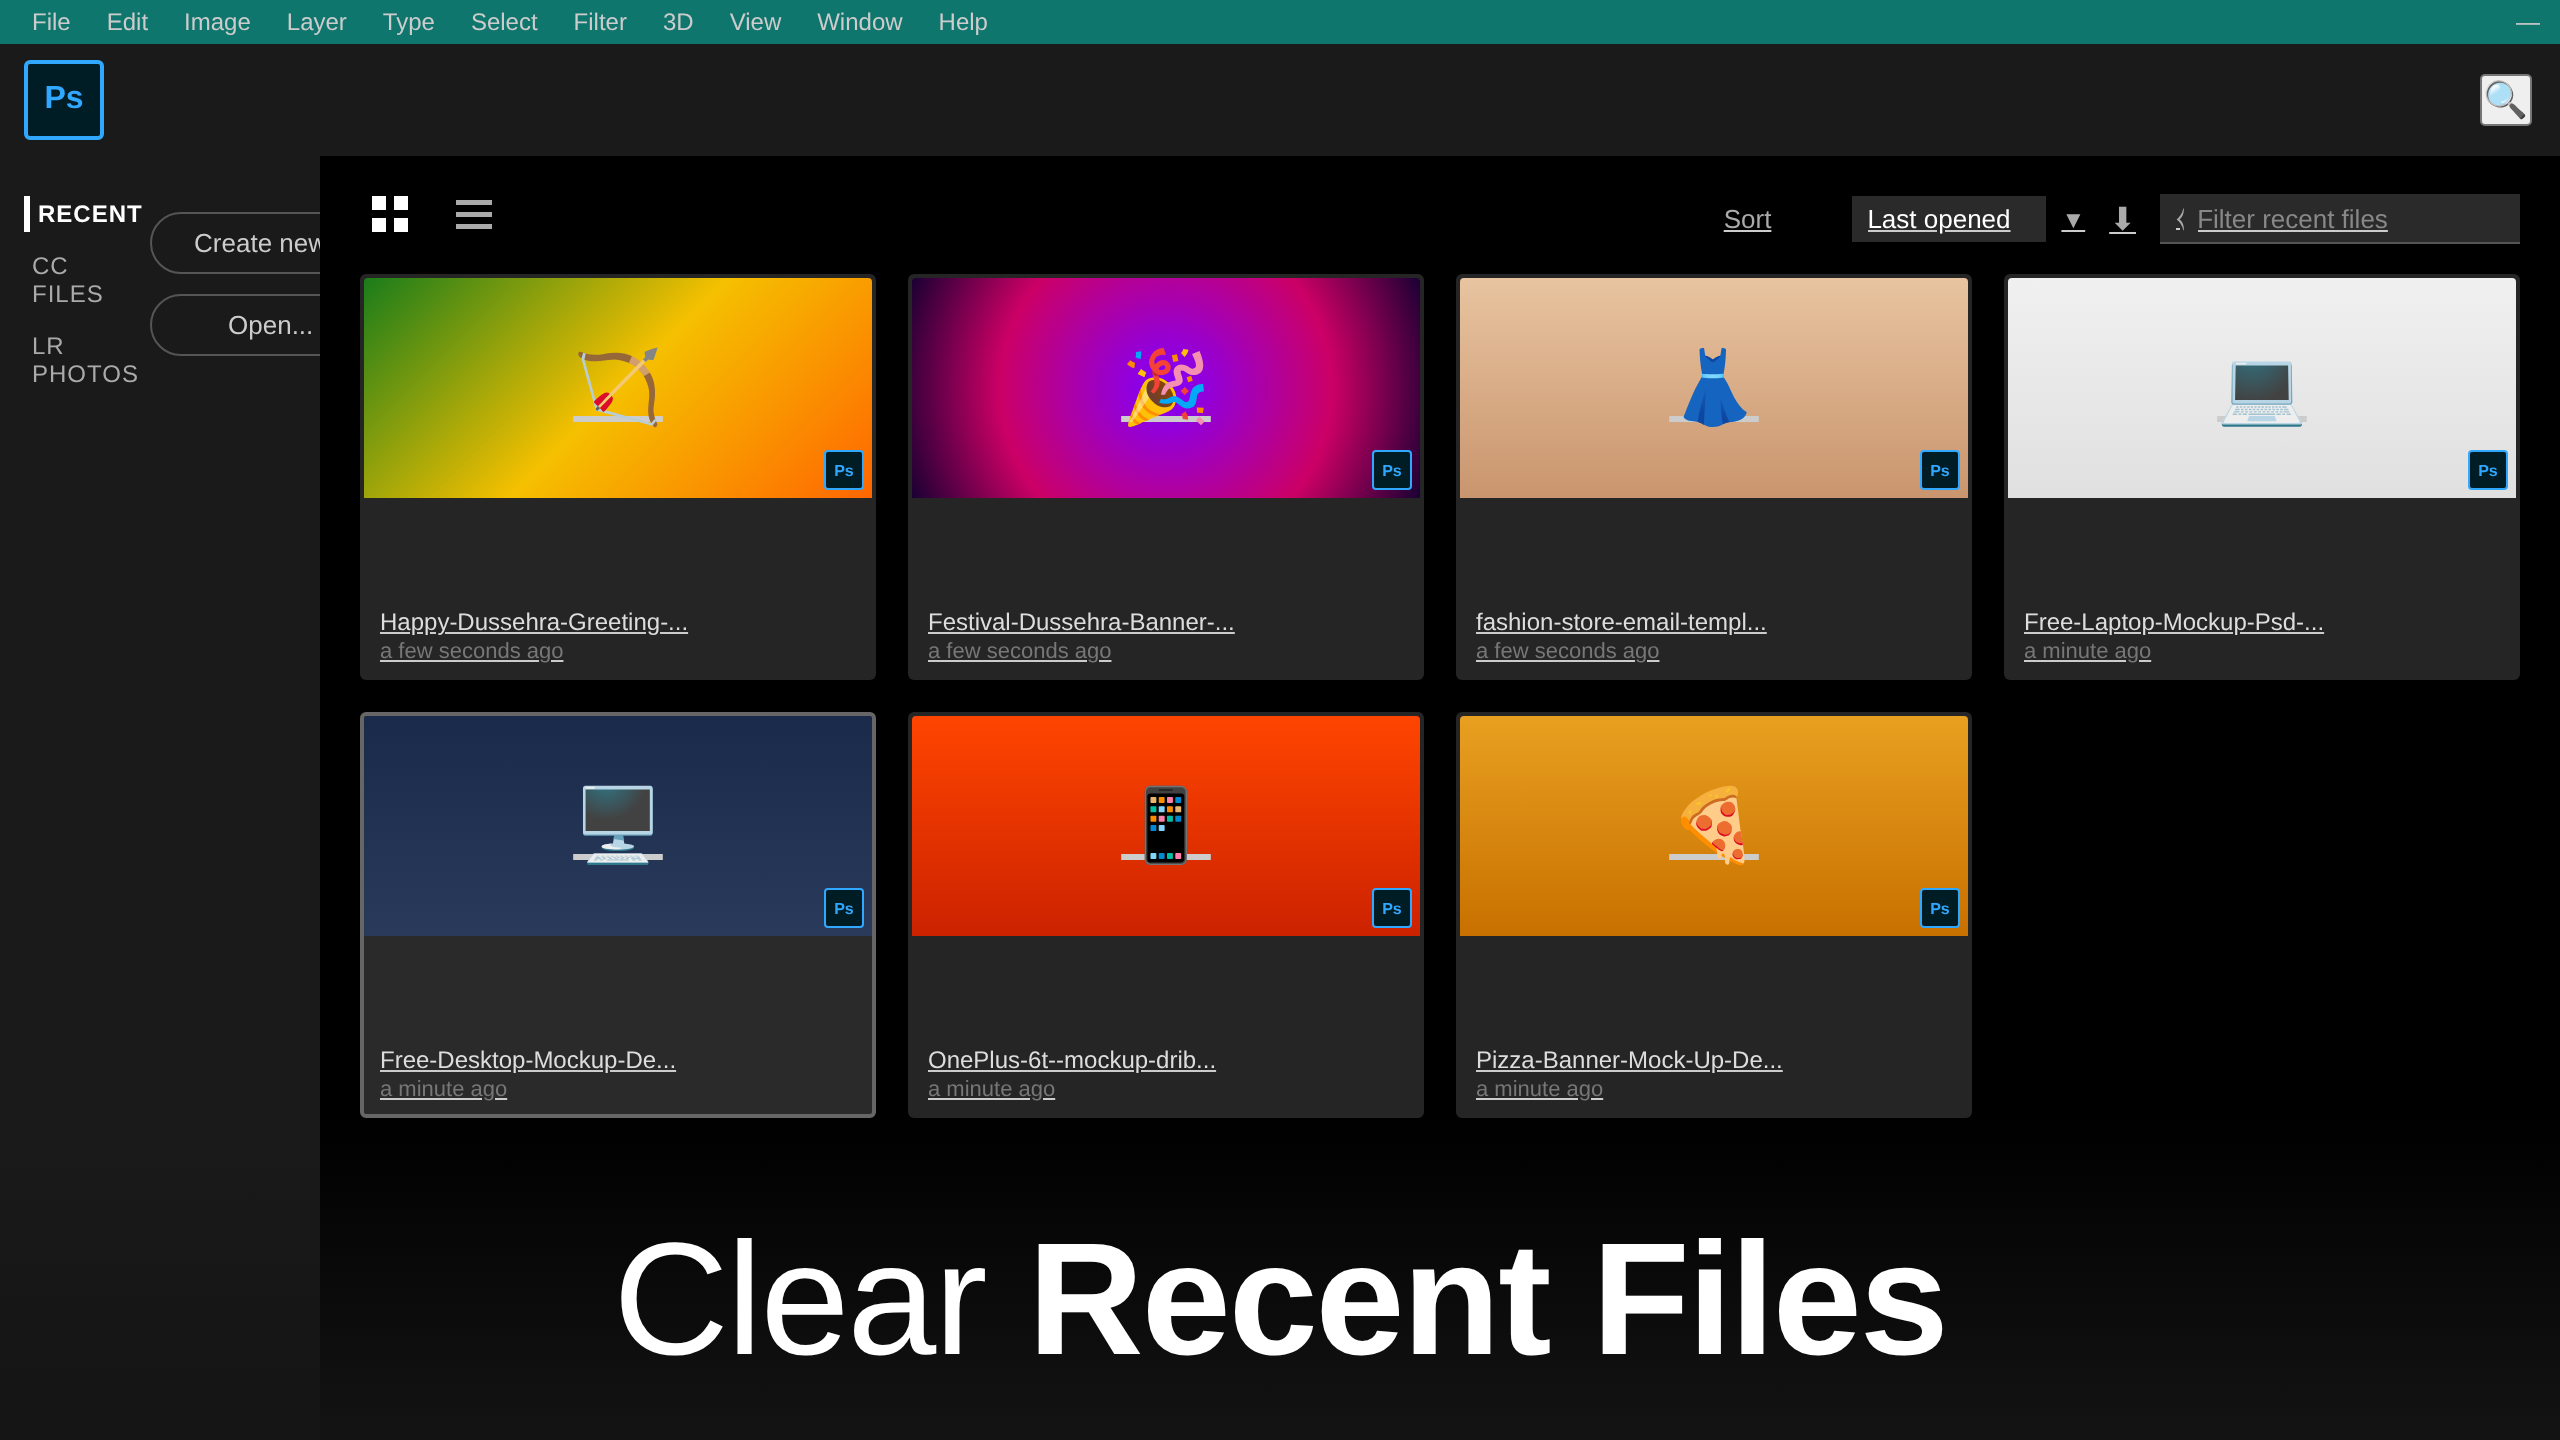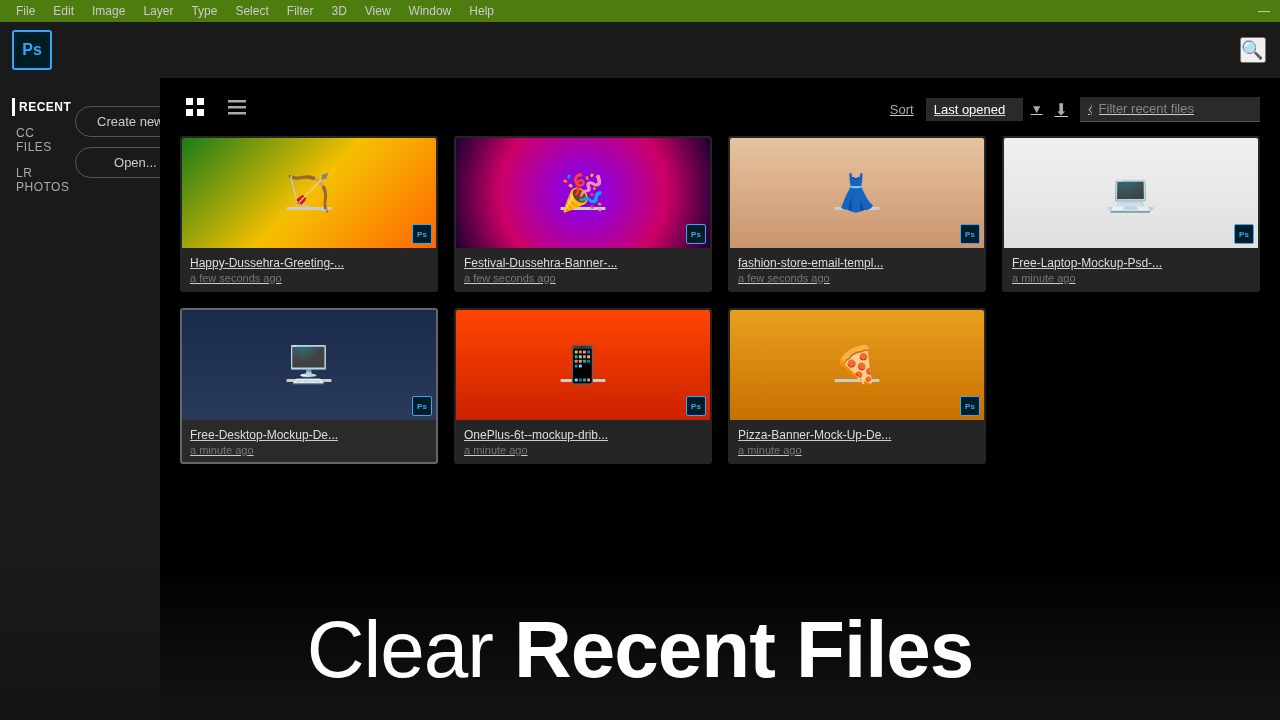--- a/index.html
+++ b/index.html
@@ -9,21 +9,21 @@
       background: #1e1e1e;
       font-family: 'Segoe UI', Arial, sans-serif;
       overflow: hidden;
       color: #ccc;
     }
 
     
     .menu-bar {
       width: 100%;
       height: 22px;
-      background: #4d7c0f;
+      background: #0f766e;
       display: flex;
       align-items: center;
       padding: 0 8px;
       gap: 2px;
     }
     .menu-item {
       color: #ccc;
       font-size: 12px;
       padding: 2px 8px;
       cursor: pointer;
@@ -154,20 +154,21 @@
       font-size: 13px;
     }
     .sort-dropdown {
       background: #2a2a2a;
       border: none;
       color: #fff;
       font-size: 13px;
       padding: 4px 8px;
       cursor: pointer;
       appearance: none;
+      margin-left: 28px;
       -webkit-appearance: none;
     }
     .sort-chevron {
       color: #aaa;
       font-size: 12px;
       margin-left: -4px;
     }
     .sort-direction-btn {
       background: none;
       border: none;
@@ -294,20 +295,21 @@
       width: 100%; height: 100%;
       display: flex; align-items: center; justify-content: center;
     }
     .thumb-pizza::before {
       content: '🍕';
       font-size: 36px;
     }
 
     .file-info {
       padding: 8px 8px 6px 8px;
+      margin-top: 47px;
     }
     .file-name {
       font-size: 12px;
       color: #ddd;
       white-space: nowrap;
       overflow: hidden;
       text-overflow: ellipsis;
       margin-bottom: 2px;
     }
     .file-time {

